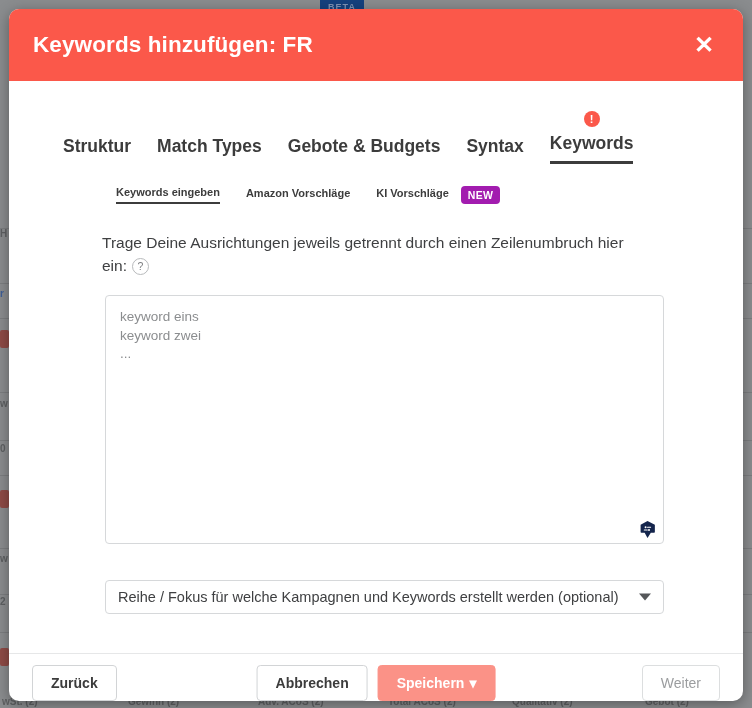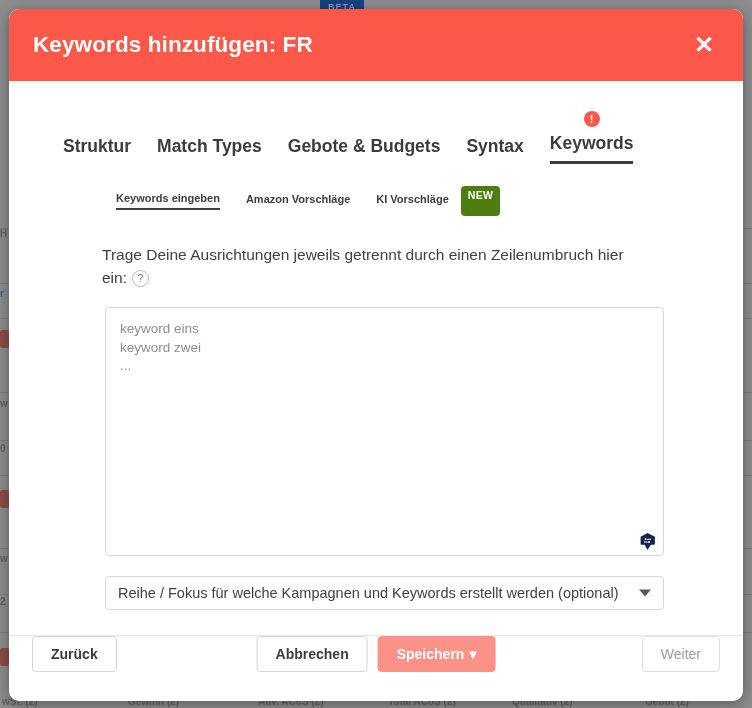--- a/index.html
+++ b/index.html
@@ -161,26 +161,26 @@
   .subtab {
     font-size: 11px;
     font-weight: bold;
     color: #3c3c3c;
     padding-bottom: 4px;
     cursor: pointer;
     white-space: nowrap;
   }
   .subtab.active { border-bottom: 2px solid #3c3c3c; }
   .new-badge {
-    background: #4d7c0f;
+    background: #a21caf;
     color: #fff;
     font-size: 10.5px;
     font-weight: bold;
     border-radius: 4px;
-    padding: 3px 7px 15px 7px;
+    padding: 3px 7px 3px 7px;
     letter-spacing: .3px;
     margin-left: -14px;
   }
 
   
   .instructions {
     padding-left: 93px;
     padding-right: 116px;
     margin-top: 28px;
     font-size: 15.5px;
@@ -225,21 +225,21 @@
     position: absolute;
     right: 7px;
     bottom: 9px;
     width: 19px; height: 19px;
     cursor: pointer;
   }
 
   
   .select-wrap {
     position: relative;
-    margin: 16px 0 0 96px;
+    margin: 32px 0 0 96px;
     width: 559px;
     height: 34px;
   }
   .select-box {
     width: 100%; height: 100%;
     border: 1px solid #d6d8da;
     border-radius: 4px;
     background: #ffffff;
     display: flex;
     align-items: center;
@@ -255,24 +255,24 @@
     transform: translateY(-50%);
     width: 0; height: 0;
     border-left: 6px solid transparent;
     border-right: 6px solid transparent;
     border-top: 7px solid #55575a;
   }
 
   
   .modal-footer {
     flex: 0 0 auto;
-    height: 66px;
+    height: 48px;
     border-top: 1px solid #e6e7e8;
     display: flex;
-    align-items: flex-start;
+    align-items: flex-end;
     padding: 0 23px;
     position: relative;
   }
   .btn {
     border-radius: 4px;
     font-family: "Liberation Sans", sans-serif;
     font-size: 14px;
     font-weight: bold;
     cursor: pointer;
     padding: 9px 18px;

